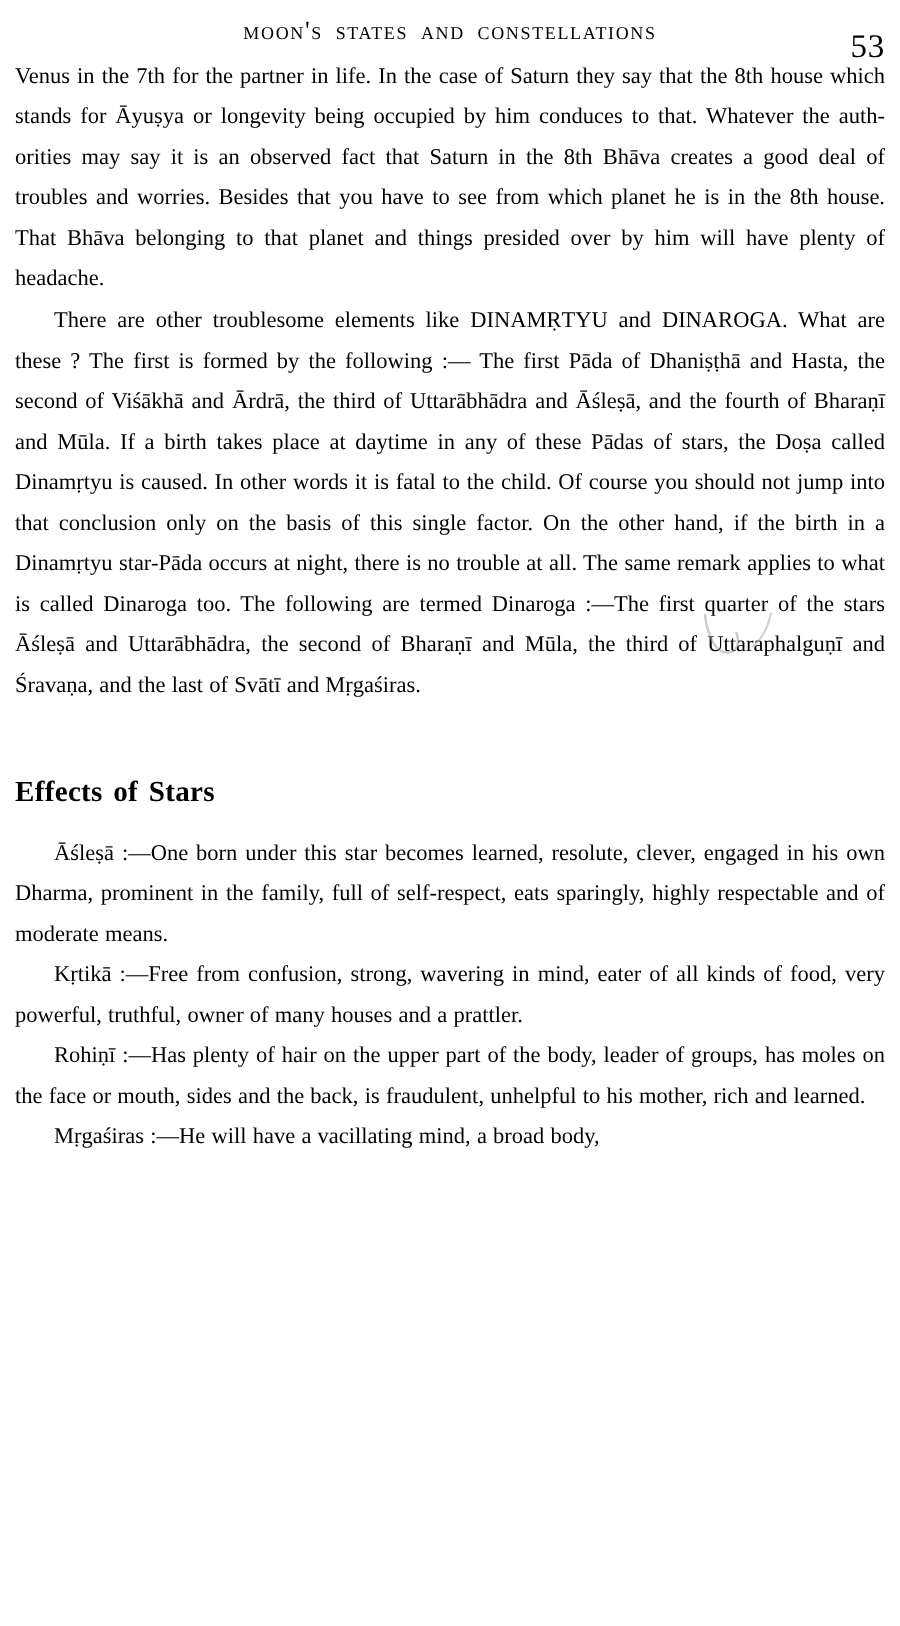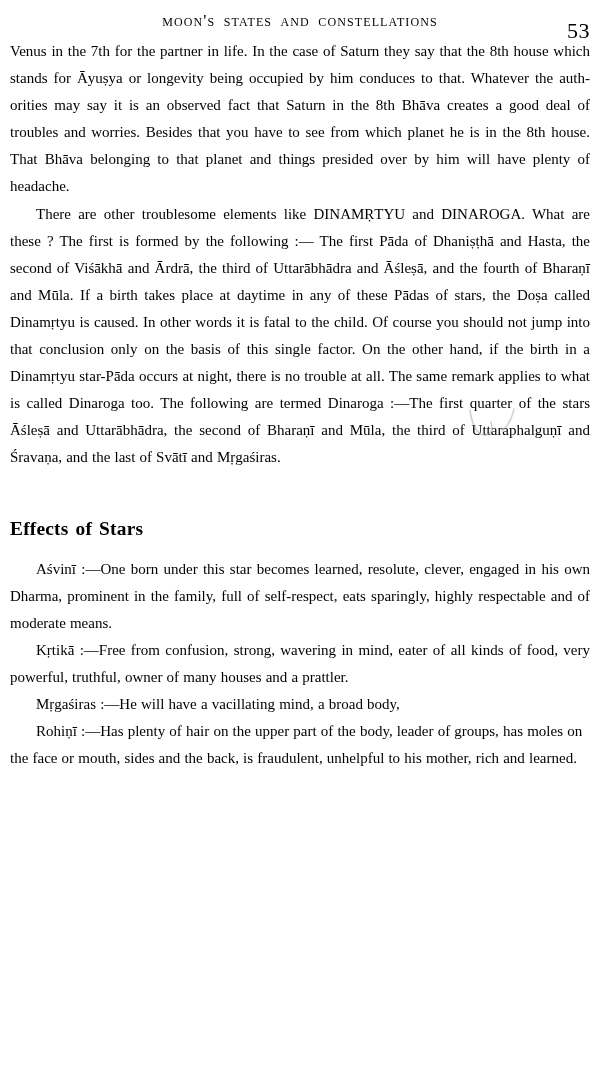--- a/index.html
+++ b/index.html
@@ -111,28 +111,28 @@
   <div class="body-col">
 
     <p class="para">
       <span>Venus in the 7th for the partner in life.  In the case of Saturn they say that the 8th house which stands for Āyuṣya or longevity being occupied by him conduces to that.  Whatever the auth­orities may say it is an observed fact that Saturn in the 8th Bhāva creates a good deal of troubles and worries.  Besides that you have to see from which planet he is in the 8th house.  That Bhāva belonging to that planet and things presided over by him will have plenty of headache.</span>
     </p>
 
     <p class="para indent"><span>There are other troublesome elements like DINAMṚTYU and DINAROGA.  What are these ?  The first is formed by the following :— The first Pāda of Dhaniṣṭhā and Hasta, the second of Viśākhā and Ārdrā, the third of Uttarābhādra and Āśleṣā, and the fourth of Bharaṇī and Mūla.  If a birth takes place at </span><span class="it">daytime</span><span> in any of these Pādas of stars, the Doṣa called Dinamṛtyu is caused.  In other words it is fatal to the child.  Of course you should not jump into that conclusion only on the basis of this single factor.  On the other hand, if the birth in a Dinamṛtyu star-Pāda occurs at night, there is no trouble at all.  The same remark applies to what is called  Dinaroga too.  The following are termed Dinaroga :—The first quarter of the stars Āśleṣā and Uttarābhādra, the second of Bharaṇī and Mūla, the third of Uttaraphalguṇī and Śravaṇa, and the last of Svātī and Mṛgaśiras.</span></p>
 
     <div class="section-head">Effects of Stars</div>
 
-    <p class="para indent"><span class="it">Aśvinī</span><span> :—</span><span>One born under this star becomes learned,  resolute, clever, engaged in his own Dharma, prominent in the family, full of self-respect, eats sparingly, highly respectable and of moderate means.</span></p>
+    <p class="para indent"><span class="it">Āśleṣā</span><span> :—</span><span>One born under this star becomes learned,  resolute, clever, engaged in his own Dharma, prominent in the family, full of self-respect, eats sparingly, highly respectable and of moderate means.</span></p>
 
 
     <p class="para indent"><span class="it">Kṛtikā</span><span> :—</span><span>Free from confusion, strong, wavering in mind, eater of all kinds of food, very powerful, truthful, owner of many houses and a prattler.</span></p>
 
+    <p class="para indent"><span class="it">Rohiṇī</span><span> :—</span><span>Has plenty of hair on the upper part of the body, leader of groups, has moles on the face or mouth, sides and the back, is fraudulent, unhelpful to his mother, rich and learned.</span></p>
+
     <p class="para indent jlast"><span class="it">Mṛgaśiras</span><span> :—</span><span>He will have a vacillating mind, a broad body,</span></p>
-
-    <p class="para indent"><span class="it">Rohiṇī</span><span> :—</span><span>Has plenty of hair on the upper part of the body, leader of groups, has moles on the face or mouth, sides and the back, is fraudulent, unhelpful to his mother, rich and learned.</span></p>
 
   </div>
 
   <svg class="pen-mark" viewBox="0 0 64 38">
     <path d="M2 2 C4 18, 10 28, 18 27 C24 26, 25 20, 23 14" fill="none" stroke="#9a9a9a" stroke-width="1.6" stroke-linecap="round"></path>
     <path d="M46 1 C44 10, 40 18, 34 23" fill="none" stroke="#a5a5a5" stroke-width="1.4" stroke-linecap="round"></path>
   </svg>
 
 </div>
 

